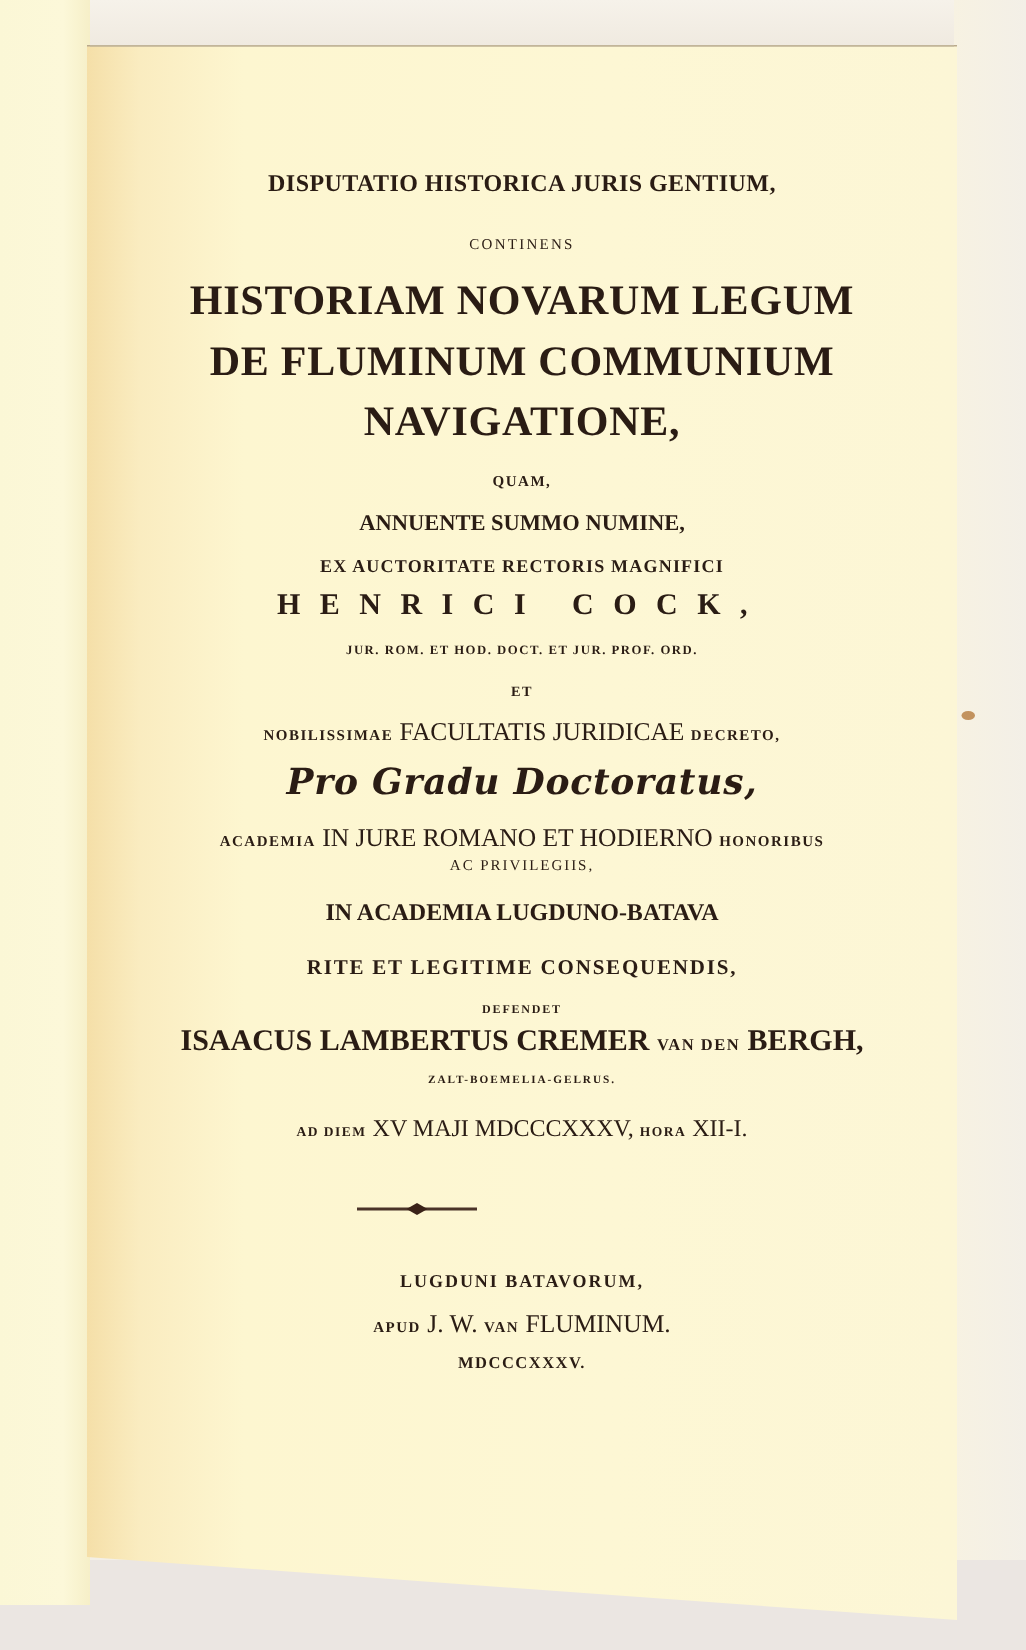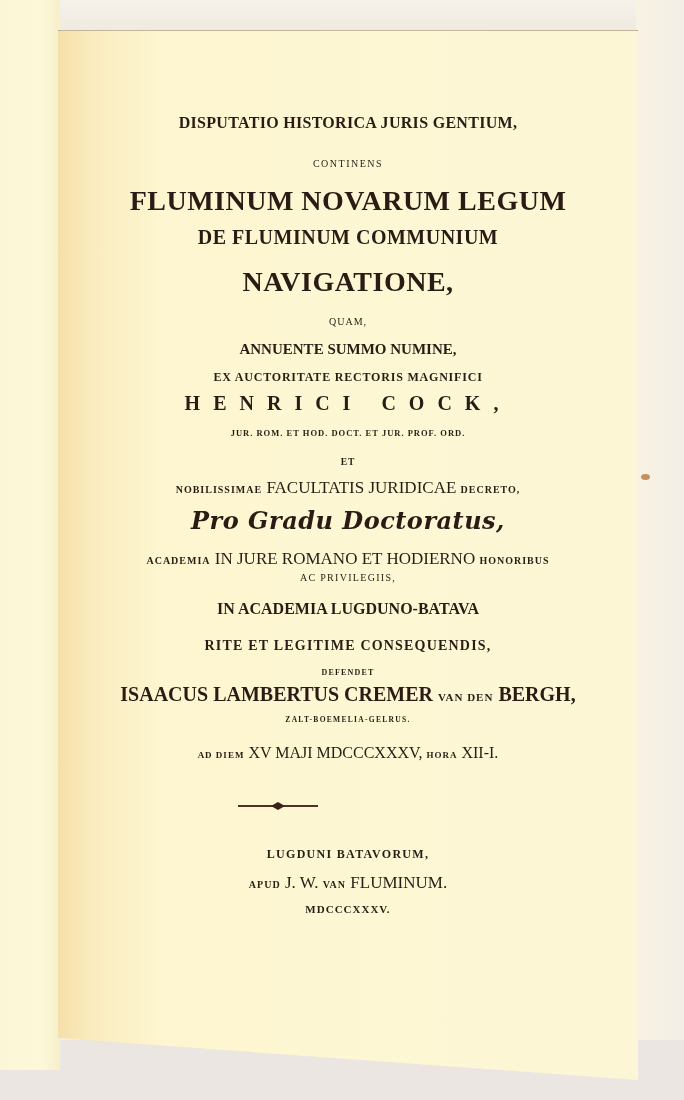--- a/index.html
+++ b/index.html
@@ -36,23 +36,23 @@
     }
     .content {
       position: absolute; left: 60px; top: 0; width: 576px;
       text-align: center; color: #2a1c14;
     }
     .line { position: absolute; left: 0; width: 576px; white-space: nowrap; }
     .sc { font-size: 10px; letter-spacing: 1px; font-weight: bold; }
     .l-disputatio { top: 114px; font-size: 16px; font-weight: bold; letter-spacing: 0.3px; }
     .l-continens { top: 158px; font-size: 10px; letter-spacing: 1.5px; }
     .l-title1 { top: 185px; font-size: 28px; font-weight: bold; letter-spacing: 0.5px; }
-    .l-title2 { top: 226px; font-size: 20px; font-weight: bold; letter-spacing: 0.5px; }
+    .l-title2 { top: 226px; font-size: 28px; font-weight: bold; letter-spacing: 0.5px; }
     .l-title3 { top: 266px; font-size: 28px; font-weight: bold; letter-spacing: 0.5px; }
-    .l-quam { top: 316px; font-size: 10px; font-weight: normal; letter-spacing: 1px; }
+    .l-quam { top: 316px; font-size: 10px; font-weight: bold; letter-spacing: 1px; }
     .l-annuente { top: 341px; font-size: 15px; font-weight: bold; }
     .l-ex { top: 370px; font-size: 12px; font-weight: bold; letter-spacing: 0.8px; }
     .l-henrici { top: 392px; font-size: 20px; font-weight: bold; letter-spacing: 13px; }
     .l-jur { top: 428px; font-size: 8.5px; font-weight: bold; letter-spacing: 1px; }
     .l-et { top: 457px; font-size: 9.5px; font-weight: bold; letter-spacing: 1px; }
     .l-nobil { top: 478px; font-size: 17px; }
     .l-nobil .sc { font-size: 10px; }
     .l-pro { top: 506px; font-size: 24px; font-weight: bold; font-style: italic;
              font-family: "DejaVu Serif", serif; letter-spacing: 0.5px; }
     .l-summis { top: 549px; font-size: 17px; }
@@ -88,21 +88,21 @@
 <div class="backdrop-right"></div>
 <div class="backdrop-bottom"></div>
 <div class="left-leaf"></div>
 <div class="page"></div>
 <div class="page-topline"></div>
 <div class="stain"></div>
 
 <div class="content">
   <div class="line l-disputatio">DISPUTATIO HISTORICA JURIS GENTIUM,</div>
   <div class="line l-continens">CONTINENS</div>
-  <div class="line l-title1">FLUMINUM NOVARUM LEGUM</div>
+  <div class="line l-title1">HISTORIAM NOVARUM LEGUM</div>
   <div class="line l-title2">DE FLUMINUM COMMUNIUM</div>
   <div class="line l-title3">NAVIGATIONE,</div>
   <div class="line l-quam">QUAM,</div>
   <div class="line l-annuente">ANNUENTE SUMMO NUMINE,</div>
   <div class="line l-ex">EX AUCTORITATE RECTORIS MAGNIFICI</div>
   <div class="line l-henrici">HENRICI COCK,</div>
   <div class="line l-jur">JUR. ROM. ET HOD. DOCT. ET JUR. PROF. ORD.</div>
   <div class="line l-et">ET</div>
   <div class="line l-nobil">
     <span class="sc">NOBILISSIMAE</span>

